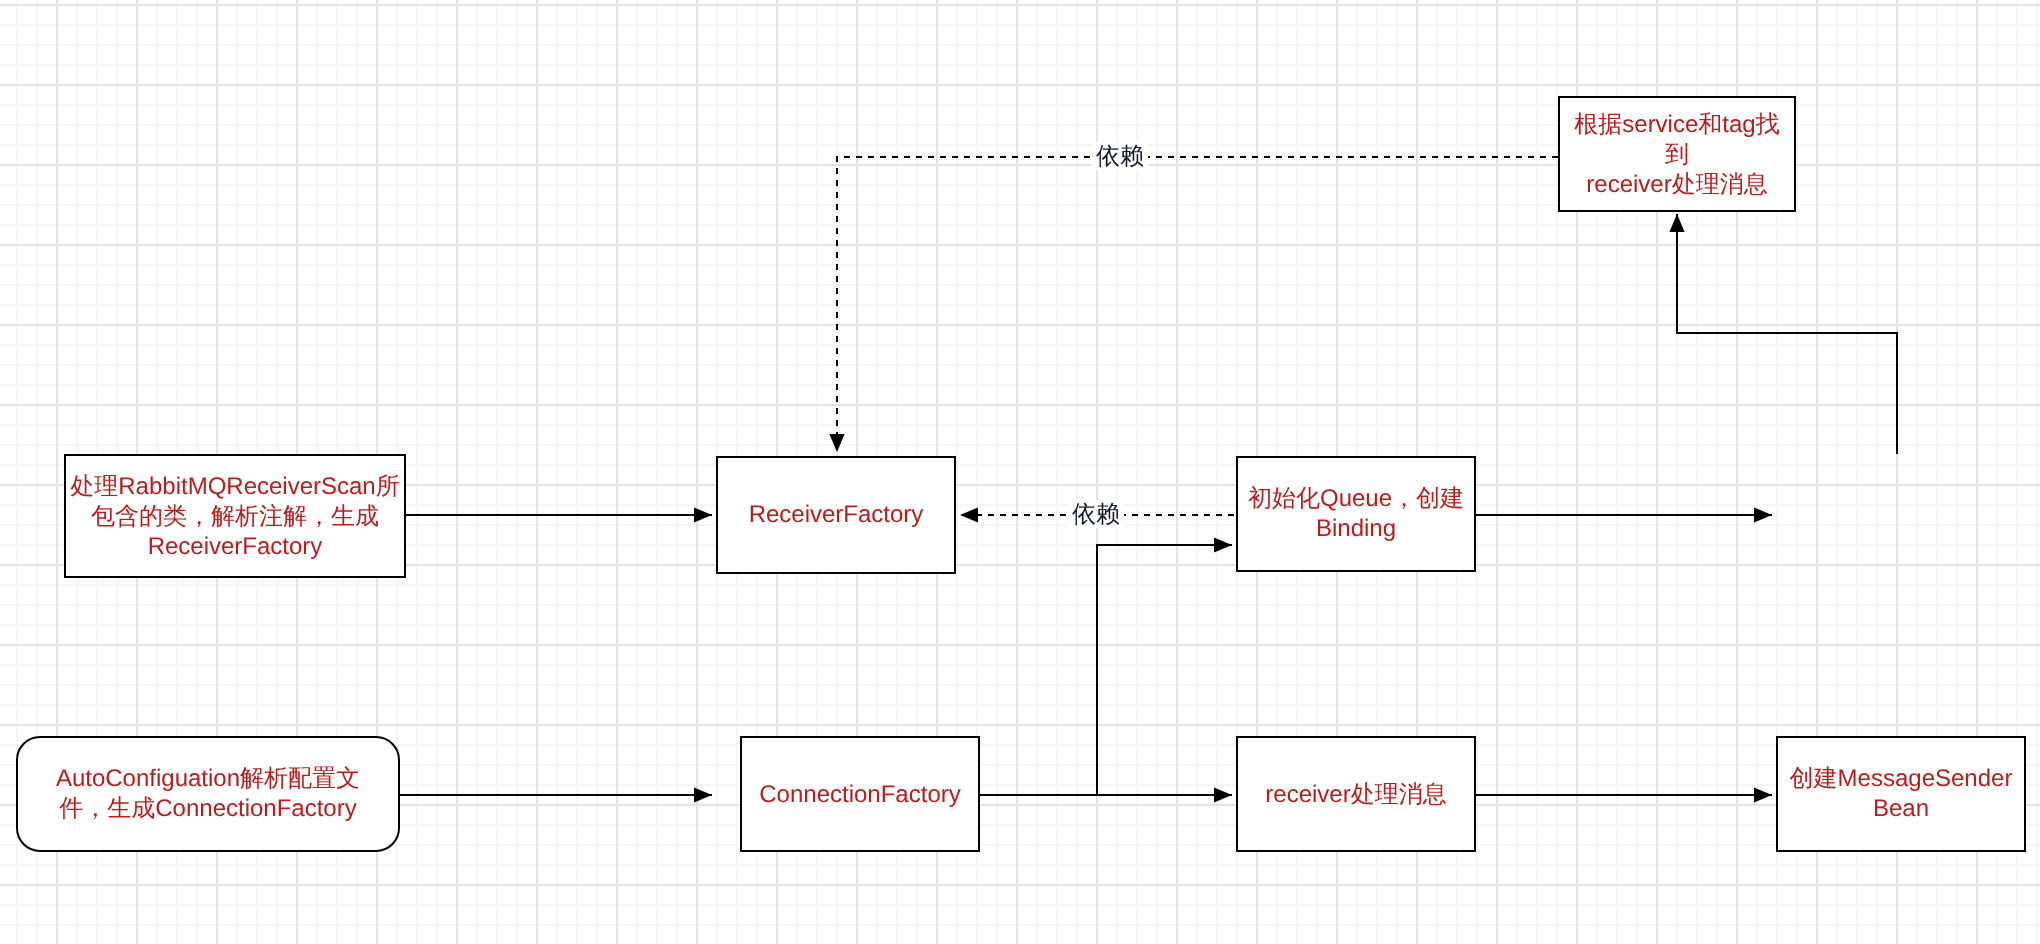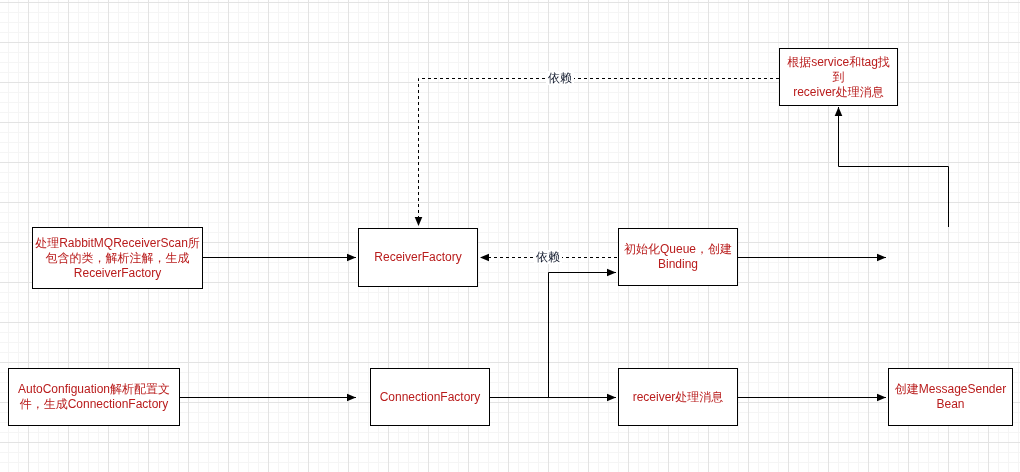--- a/index.html
+++ b/index.html
@@ -86,21 +86,21 @@
 
   <div class="node" style="left:358px; top:228px; width:120px; height:59px;">ReceiverFactory</div>
 
   <div class="node" style="left:618px; top:228px; width:120px; height:58px;">初始化Queue，创建
 Binding</div>
 
 
   <div class="node" style="left:779px; top:48px; width:119px; height:58px;">根据service和tag找到
 receiver处理消息</div>
 
-  <div class="node" style="left:8px; top:368px; width:172px; height:58px;">AutoConfiguation解析配置文
+  <div class="node" style="left:8px; top:368px; width:192px; height:58px;border-radius:12px;">AutoConfiguation解析配置文
 件，生成ConnectionFactory</div>
 
   <div class="node" style="left:370px; top:368px; width:120px; height:58px;">ConnectionFactory</div>
 
   <div class="node" style="left:618px; top:368px; width:120px; height:58px;">receiver处理消息</div>
 
   <div class="node" style="left:888px; top:368px; width:125px; height:58px;">创建MessageSender
 Bean</div>
 
 </div>

